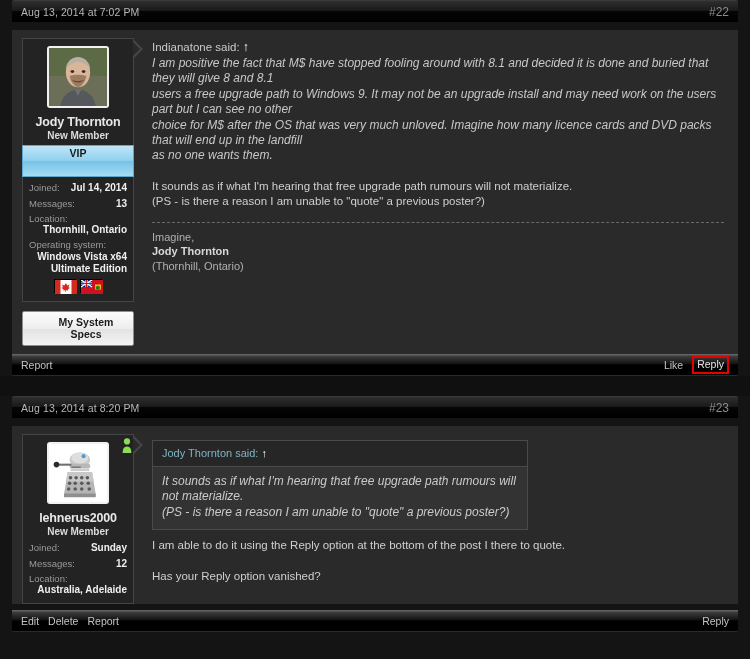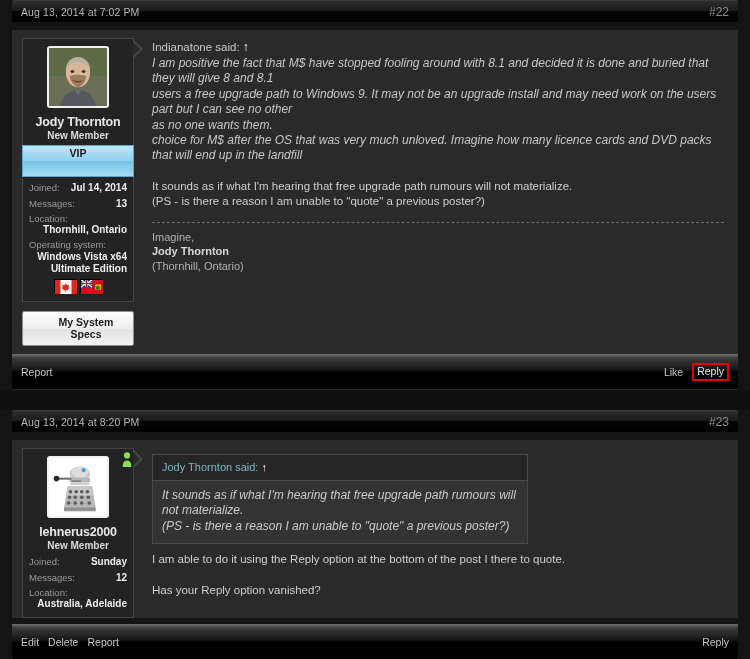--- a/index.html
+++ b/index.html
@@ -136,21 +136,21 @@
   .quotebox-head .uparrow { color: #fff; }
   .quotebox-body {
     background: #333333;
     padding: 7px 9px 9px 9px;
   }
   .quotebox-body .qtext { color: #cbcbcb; }
 
   
   .post-footer {
     margin: 0 12px;
-    height: 36px;
+    height: 22px;
     background: linear-gradient(to bottom, #6e6e6e 0%, #3b3b3b 12%, #141414 46%, #000 52%, #000 100%);
     border-bottom: 1px solid #2a2a2a;
     display: flex; align-items: center; justify-content: space-between;
     padding: 0 9px;
     border-radius: 0 0 2px 2px;
   }
   .foot-left, .foot-right { display: flex; align-items: center; gap: 9px; }
   .foot-link { font-size: 10.5px; color: #c4c4c4; text-decoration: none; cursor: pointer; }
   .foot-link.highlight {
     border: 2px solid #e60000;
@@ -243,22 +243,22 @@
         <button class="specs-btn">My System Specs</button>
       </div>
 
       <div class="msgcol">
         <div class="quote-inline">
           <span>Indianatone said:</span>
           <span class="uparrow">↑</span>
         </div>
         <div class="qtext">I am positive the fact that M$ have stopped fooling around with 8.1 and decided it is done and buried that they will give 8 and 8.1</div>
         <div class="qtext">users a free upgrade path to Windows 9. It may not be an upgrade install and may need work on the users part but I can see no other</div>
+        <div class="qtext">choice for M$ after the OS that was very much unloved. Imagine how many licence cards and DVD packs that will end up in the landfill</div>
         <div class="qtext">as no one wants them.</div>
-        <div class="qtext">choice for M$ after the OS that was very much unloved. Imagine how many licence cards and DVD packs that will end up in the landfill</div>
 
         <div class="spacer-line"></div>
 
         <div class="msgtext">It sounds as if what I'm hearing that free upgrade path rumours will not materialize.</div>
         <div class="msgtext">(PS - is there a reason I am unable to "quote" a previous poster?)</div>
 
         <div class="sig-sep"></div>
         <div class="sig-line">Imagine,</div>
         <div class="sig-name">Jody Thornton</div>
         <div class="sig-line">(Thornhill, Ontario)</div>

